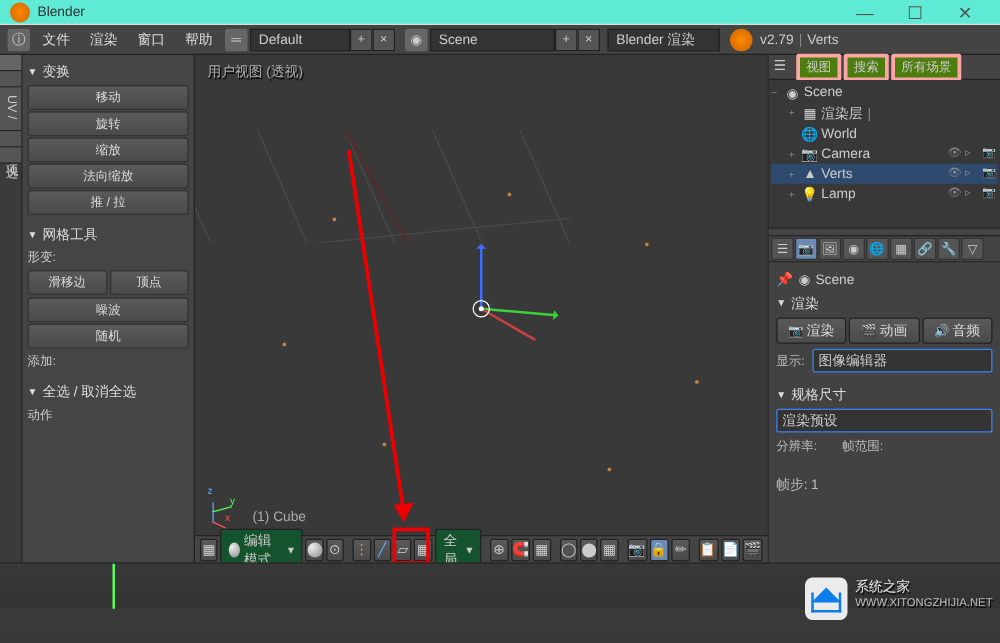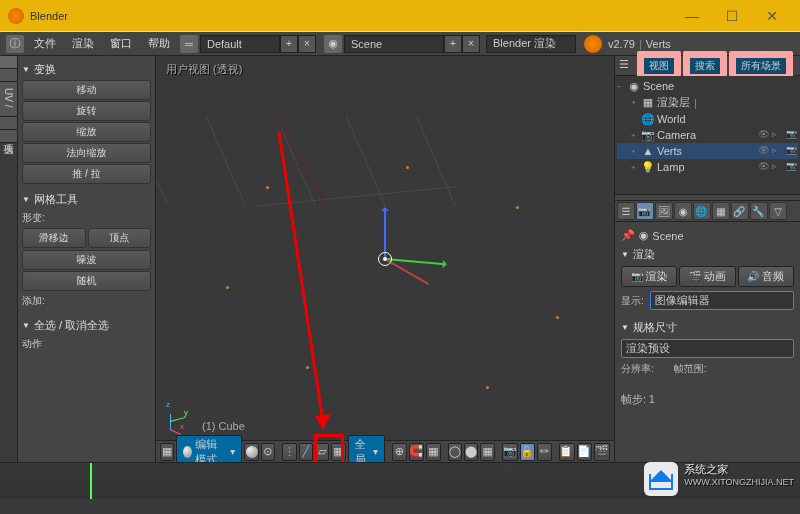--- a/index.html
+++ b/index.html
@@ -1,19 +1,19 @@
 <!DOCTYPE html>
 <html><head>
 <meta charset="utf-8">
 <style>
 * { box-sizing: border-box; margin: 0; padding: 0; font-family: Arial, "Microsoft YaHei", sans-serif; font-size: 11px; }
 body { width: 800px; height: 514px; background: #393939; color: #ccc; overflow: hidden; position: relative; }
 
 
-.titlebar { height: 32px; background: #eab308; display: flex; align-items: center; padding: 0 8px; color: #333; border-bottom: 1px solid #ddd; }
+.titlebar { height: 20px; background: #5eead4; display: flex; align-items: center; padding: 0 8px; color: #333; border-bottom: 1px solid #ddd; }
 .titlebar .logo { width: 16px; height: 16px; background: radial-gradient(#f80, #c60); border-radius: 50%; margin-right: 6px; }
 .titlebar .spacer { flex: 1; }
 .win-btn { width: 40px; text-align: center; color: #555; font-size: 14px; }
 
 
 .menubar { height: 24px; background: #444; display: flex; align-items: center; padding: 0 4px; border-bottom: 1px solid #222; }
 .menubar .icon-sm { width: 18px; height: 18px; background: #666; border-radius: 2px; margin: 0 2px; display:flex; align-items:center; justify-content:center; }
 .menubar .menu-item { padding: 0 8px; color: #ddd; cursor: pointer; }
 .layout-select { background: #333; border: 1px solid #222; height: 18px; padding: 0 6px; display: flex; align-items: center; color: #ccc; min-width: 80px; }
 .scene-select { background: #333; border: 1px solid #222; height: 18px; padding: 0 6px; display: flex; align-items: center; color: #ccc; min-width: 100px; }
@@ -50,32 +50,32 @@
 .gizmo .axis-x { position: absolute; width: 50px; height: 2px; background: #d04040; left: -50px; top: -1px; transform: rotate(210deg); transform-origin: right; }
 .gizmo .center { position: absolute; width: 14px; height: 14px; border: 1px solid #fff; border-radius: 50%; left: -7px; top: -7px; }
 .gizmo .center::after { content:''; position:absolute; width:4px; height:4px; background:#fff; border-radius:50%; left:4px; top:4px; }
 .axis-widget { position: absolute; bottom: 28px; left: 10px; width: 30px; height: 30px; }
 .axis-widget .z { position:absolute; width:1px; height:16px; background:#5af; left:4px; bottom:4px; }
 .axis-widget .y { position:absolute; width:16px; height:1px; background:#5f5; left:4px; bottom:12px; transform:rotate(-15deg); transform-origin:left; }
 .axis-widget .x { position:absolute; width:12px; height:1px; background:#f55; left:4px; bottom:4px; transform:rotate(25deg); transform-origin:left; }
 
 
 .vp-header { position: absolute; bottom: 0; left: 0; right: 0; height: 22px; background: #444; display: flex; align-items: center; padding: 0 4px; gap: 2px; border-top: 1px solid #222; }
-.vp-header .dd { background: #0369a1; border: 1px solid #222; padding: 1px 6px; border-radius: 2px; color: #ccc; display:flex; align-items:center; gap:3px; font-size:10px; }
+.vp-header .dd { background: #14532d; border: 1px solid #222; padding: 1px 6px; border-radius: 2px; color: #ccc; display:flex; align-items:center; gap:3px; font-size:10px; }
 .vp-header .icon-btn { width: 18px; height: 18px; background: linear-gradient(#5a5a5a,#4a4a4a); border: 1px solid #222; border-radius: 2px; display: flex; align-items: center; justify-content: center; color: #ccc; }
 .vp-header .icon-btn.active { background: #6b8ab5; }
 .highlight-box { border: 3px solid #e00; position: absolute; }
 
 
 .red-arrow { position: absolute; pointer-events: none; }
 
 
 .right-panel { width: 186px; background: #424242; display: flex; flex-direction: column; border-left: 1px solid #222; }
 .outliner-header { height: 20px; background: #444; display: flex; align-items: center; padding: 0 4px; gap: 2px; border-bottom: 1px solid #222; }
-.outliner-header .btn { background: #0c4a6e; border:7px solid #fca5a5; padding:1px 5px; border-radius:2px; font-size:10px; color:#ccc; }
+.outliner-header .btn { background: #4d7c0f; border:3px solid #fca5a5; padding:1px 5px; border-radius:2px; font-size:10px; color:#ccc; }
 .outliner { background: #383838; padding: 2px; font-size: 10px; overflow:hidden; }
 .tree-item { display: flex; align-items: center; padding: 1px 0; color: #ccc; }
 .tree-item .indent { display:inline-block; }
 .tree-item .exp { width: 10px; color: #888; font-size: 8px; }
 .tree-item .ico { width: 14px; height: 14px; margin-right: 2px; display:inline-flex; align-items:center; justify-content:center; }
 .tree-item .icons-right { margin-left: auto; display: flex; gap: 2px; }
 .tree-item .icons-right span { width: 12px; height: 12px; color: #888; font-size: 9px; }
 .tree-item.selected { background: #2e4a6f; }
 
 .props-header { height: 22px; background: #444; border-top: 1px solid #222; border-bottom: 1px solid #222; display: flex; align-items: center; padding: 0 2px; gap: 1px; }

